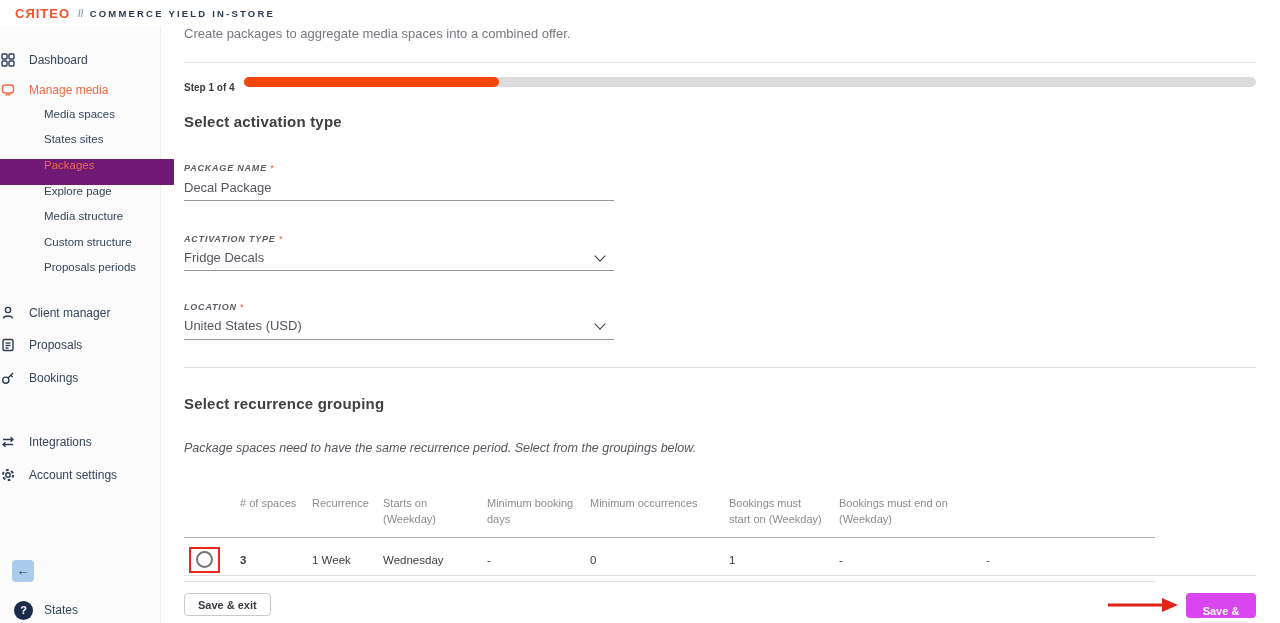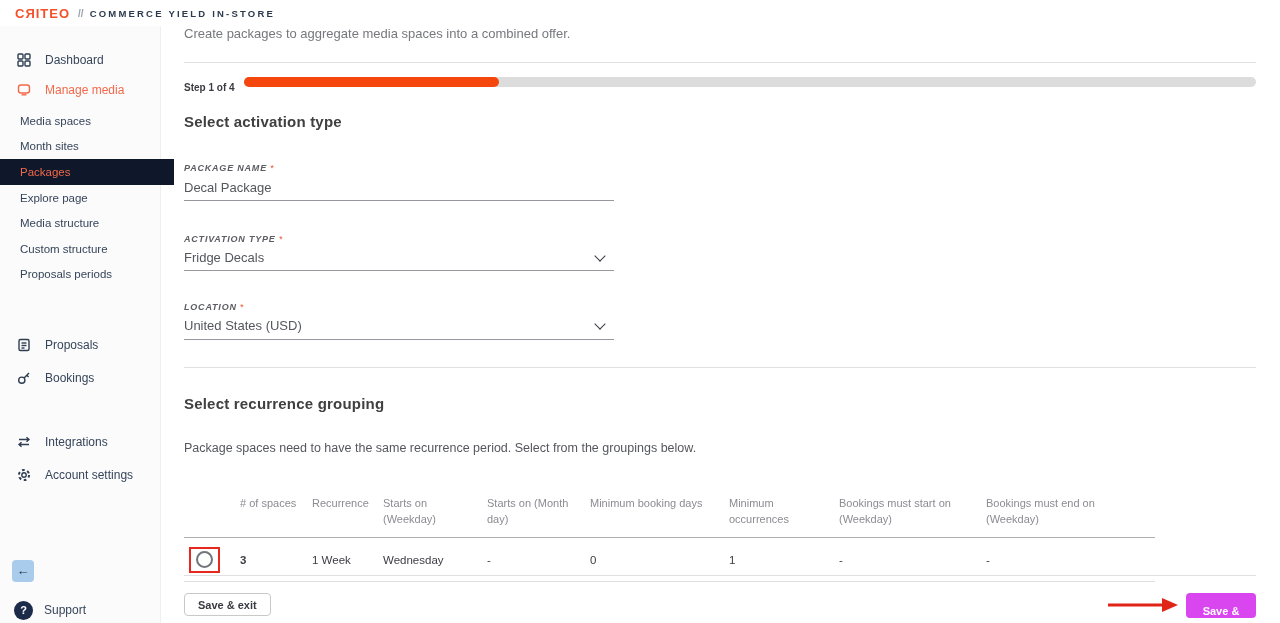--- a/index.html
+++ b/index.html
@@ -7,27 +7,27 @@
     font-family:"Liberation Sans", sans-serif; }
   .topbar { position:absolute; left:0; top:0; width:1280px; height:26px;
     background:#fff; display:flex; align-items:center; padding-left:15px; z-index:5; }
   .logo { font-size:13px; font-weight:800; color:#F5502A; letter-spacing:1px; }
   .logo-sep { color:#9aa0a8; font-size:10px; font-weight:700; margin:0 6px 0 8px; }
   .product { color:#2B3A4D; font-size:9.5px; font-weight:700; letter-spacing:2.2px; }
 
   .sidebar { position:absolute; left:0; top:26px; width:161px; height:597px;
     background:#FBFBFB; border-right:1px solid #F0F0F0; }
   .nav-item { position:absolute; left:0; width:161px; height:26px; display:flex;
-    align-items:center; padding-left:16px; gap:13px; cursor:pointer; }
+    align-items:center; padding-left:0; gap:13px; cursor:pointer; }
   .nav-item .lbl { font-size:12px; color:#36455A; }
   .nav-item.active .lbl { color:#F2694A; }
   .sub-item { position:absolute; left:0; width:174px; height:26px; display:flex;
-    align-items:center; padding-left:20px; cursor:pointer; }
+    padding-left:44px; cursor:pointer; }
   .sub-item .lbl { font-size:11.5px; color:#36455A; }
-  .sub-item.active { background:#0f172a; }
+  .sub-item.active { background:#701a75; }
   .sub-item.active .lbl { color:#F2694A; }
   .icon16 { width:16px; height:16px; flex:0 0 16px; }
 
   .collapse-btn { position:absolute; left:12px; top:534px; width:22px; height:22px;
     background:#A9CBEC; border:none; border-radius:4px; color:#1F2D3D; font-size:13px;
     line-height:20px; text-align:center; cursor:pointer; font-weight:700; }
   .support { position:absolute; left:0; top:571px; width:161px; height:26px;
     display:flex; align-items:center; padding-left:14px; gap:11px; cursor:pointer; }
   .support-circle { width:19px; height:19px; border-radius:50%; background:#1C2B4A;
     color:#fff; font-size:11px; font-weight:700; display:flex; align-items:center;
@@ -44,21 +44,21 @@
   .h1 { position:absolute; left:0; font-size:15px; font-weight:700; color:#404040;
     letter-spacing:0.2px; }
   .field { position:absolute; left:0; width:430px;font-style:italic; }
   .field-label { font-size:9px; font-weight:700; color:#5C5D63; letter-spacing:0.8px; }
   .req { color:#E5532A; margin-left:3px; font-size:9px; }
   .field-value { position:absolute; left:0; font-size:13px; color:#55575E; }
   .field-line { position:absolute; left:0; width:430px; border-top:1px solid #97989D; }
   .chevron { position:absolute; left:412px; width:8px; height:8px;
     border-right:1.6px solid #3A3B42; border-bottom:1.6px solid #3A3B42;
     transform:rotate(45deg); cursor:pointer; }
-  .desc { position:absolute; left:0; font-size:12.5px; color:#55575E; }
+  .desc { position:absolute; left:0; font-size:12.5px; color:#55575E;font-style:italic; }
 
   .rtable { position:absolute; left:0; top:470px; width:971px; }
   .rtable-head { display:grid; grid-template-columns:56px 72px 71px 104px 103px 139px 110px 147px 169px;
     border-bottom:1px solid #ADADAD; padding-bottom:8px; min-height:42px; }
   .rtable-head .hc { font-size:11px; color:#8B8C92; line-height:1.45; padding-right:14px; }
   .rtable-row { display:grid; grid-template-columns:56px 72px 71px 104px 103px 139px 110px 147px 169px;
     align-items:center; height:44px; border-bottom:1px solid #DEDEDE; }
   .rtable-row .cell { font-size:11.5px; color:#3C3D44; padding-right:14px; }
   .cell-bold { font-weight:700; }
   .radio-wrap { position:relative; width:31px; height:26px; margin-left:5px;
@@ -104,38 +104,47 @@
         <line x1="5.5" y1="12.8" x2="10.5" y2="12.8"></line>
       </g>
     </svg>
     <span class="lbl">Manage media</span>
   </div>
 
   <div class="sub-item" style="top:82px">
     <span class="lbl">Media spaces</span>
   </div>
   <div class="sub-item" style="top:107px">
-    <span class="lbl">Month sites</span>
+    <span class="lbl">States sites</span>
   </div>
   <div class="sub-item active" style="top:133px">
     <span class="lbl">Packages</span>
   </div>
   <div class="sub-item" style="top:159px">
     <span class="lbl">Explore page</span>
   </div>
   <div class="sub-item" style="top:184px">
     <span class="lbl">Media structure</span>
   </div>
   <div class="sub-item" style="top:210px">
     <span class="lbl">Custom structure</span>
   </div>
   <div class="sub-item" style="top:235px">
     <span class="lbl">Proposals periods</span>
   </div>
 
+  <div class="nav-item" style="top:274px">
+    <svg class="icon16" viewBox="0 0 16 16">
+      <g fill="none" stroke="#2E3D52" stroke-width="1.4">
+        <circle cx="8" cy="5" r="2.6"></circle>
+          <path d="M3.5 13.5 C3.5 10.2 12.5 10.2 12.5 13.5"></path>
+      </g>
+    </svg>
+    <span class="lbl">Client manager</span>
+  </div>
 
   <div class="nav-item" style="top:306px">
     <svg class="icon16" viewBox="0 0 16 16">
       <g fill="none" stroke="#2E3D52" stroke-width="1.4">
         <rect x="3" y="2.5" width="10" height="11" rx="1.5"></rect>
         <line x1="5.5" y1="6" x2="10.5" y2="6"></line>
           <line x1="5.5" y1="8.5" x2="10.5" y2="8.5"></line>
         <line x1="5.5" y1="11" x2="8.5" y2="11"></line>
       </g>
     </svg>
@@ -171,21 +180,21 @@
         <circle cx="8" cy="8" r="5.1" stroke-width="2" stroke-dasharray="2.7 2.65"></circle>
       </g>
     </svg>
     <span class="lbl">Account settings</span>
   </div>
 
   <button class="collapse-btn">←</button>
 
   <div class="support">
     <span class="support-circle">?</span>
-    <span class="lbl">Support</span>
+    <span class="lbl">States</span>
   </div>
 </nav>
 
 <main class="content">
 
   <p class="intro">Create packages to aggregate media spaces into a combined offer.</p>
   <div class="divider" style="top:36px"></div>
 
   <span class="step-label">Step 1 of 4</span>
   <div class="progress-track">
@@ -218,21 +227,20 @@
 
   <h2 class="h1" style="top:369px">Select recurrence grouping</h2>
   <p class="desc" style="top:415px">Package spaces need to have the same recurrence period. Select from the groupings below.</p>
 
   <div class="rtable">
     <div class="rtable-head">
       <div class="hc"></div>
       <div class="hc"># of spaces</div>
       <div class="hc">Recurrence</div>
       <div class="hc">Starts on (Weekday)</div>
-      <div class="hc">Starts on (Month day)</div>
       <div class="hc">Minimum booking days</div>
       <div class="hc">Minimum occurrences</div>
       <div class="hc">Bookings must start on (Weekday)</div>
       <div class="hc">Bookings must end on (Weekday)</div>
     </div>
     <div class="rtable-row">
       <div class="cell">
         <div class="radio-wrap">
           <div class="radio"></div>
         </div>

